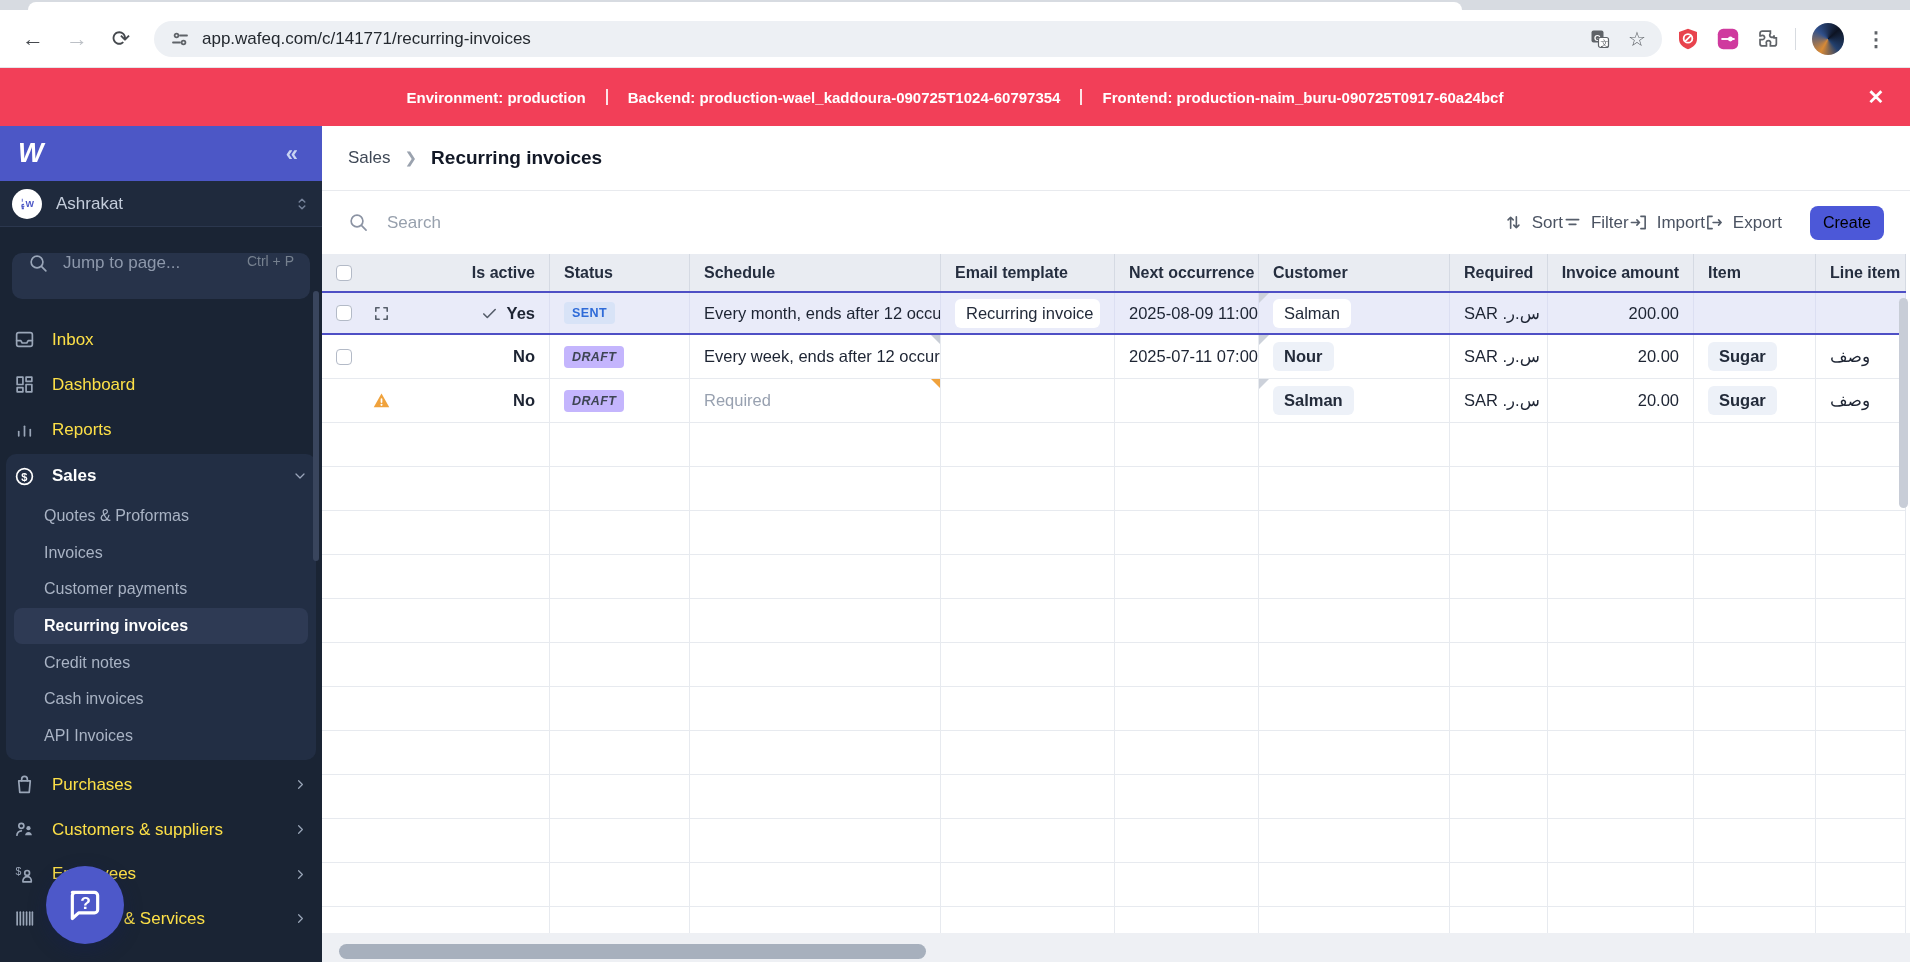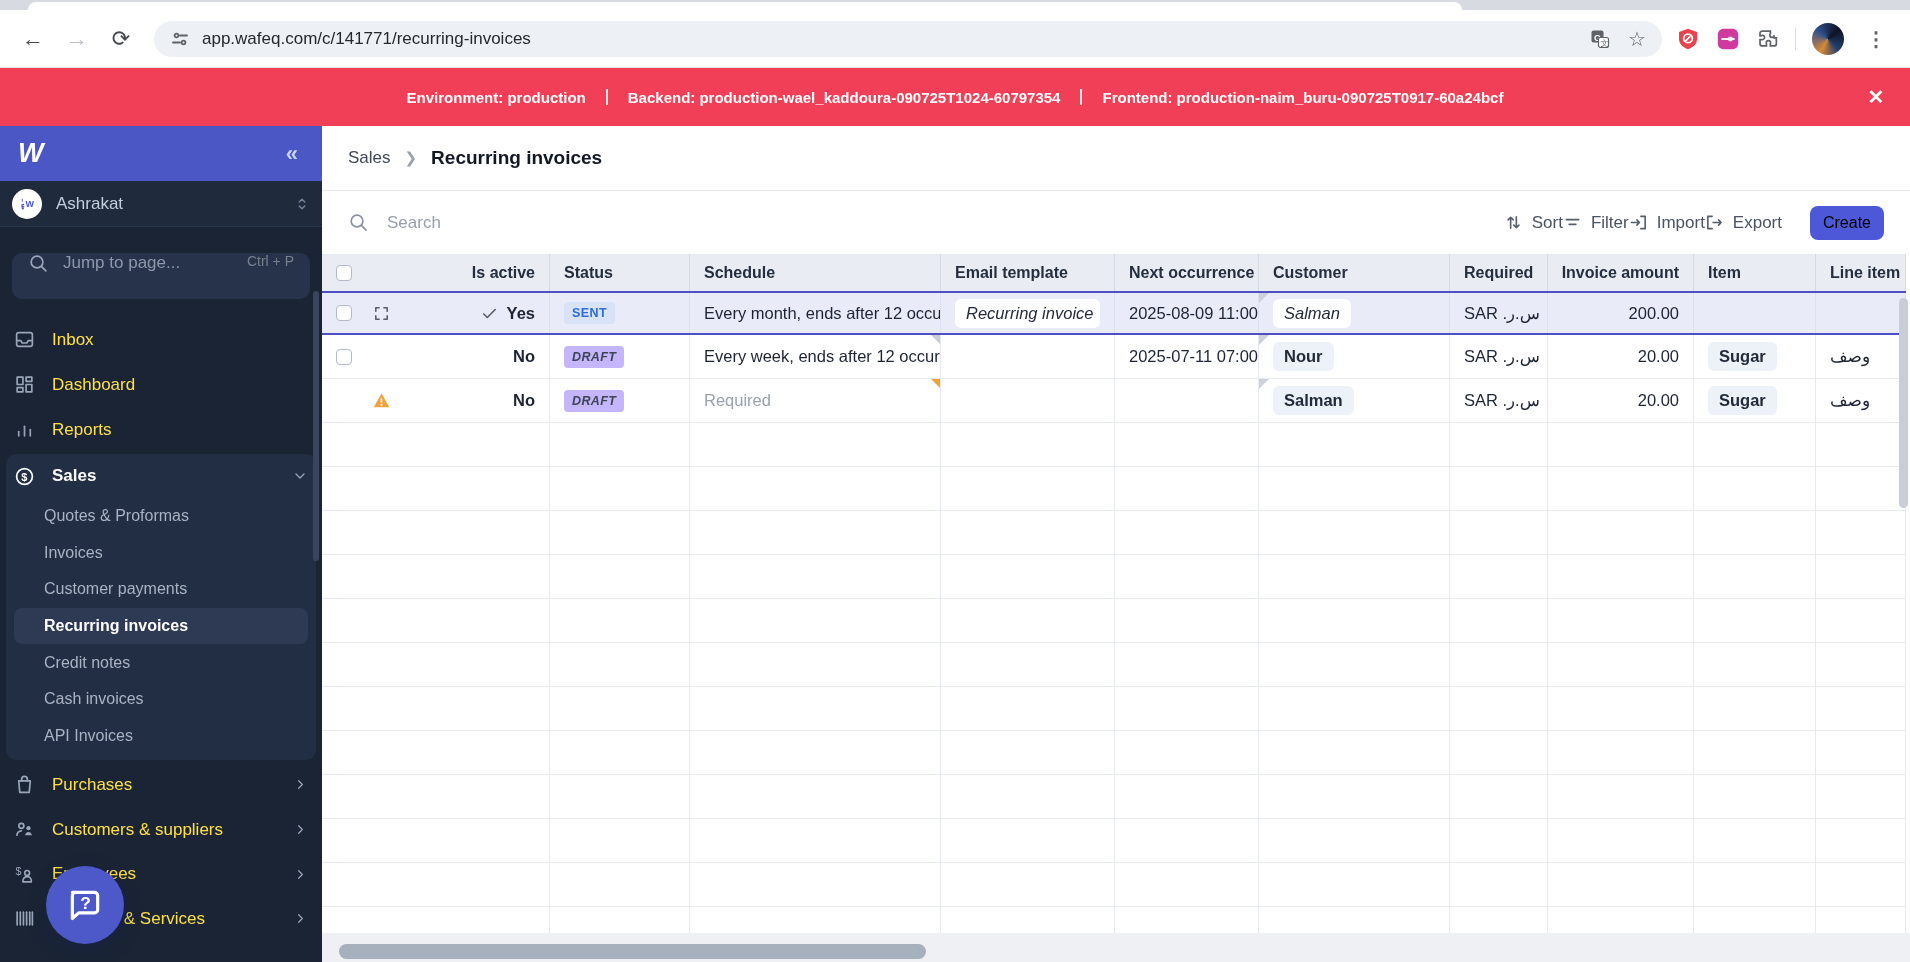--- a/index.html
+++ b/index.html
@@ -78,21 +78,21 @@
   .t-row.selected { background:#e9ebf9; border-top:2px solid #4e4fc5; border-bottom:2px solid #4e4fc5; }
   .t-cell { display:flex; align-items:center; padding:0 14px; font-size:16.5px; color:#1d2433; border-right:1px solid #e7eaef; white-space:nowrap; overflow:hidden; position:relative; }
   .t-row.selected .t-cell { border-right-color:#dcdff2; }
   .t-cell.r { justify-content:flex-end; }
   .t-cell.cb, .h-cell.cb { padding:0 0 0 14px; border-right:none; }
   .checkbox { width:16px; height:16px; border:1.5px solid #b3bac7; border-radius:4px; background:#fff; cursor:pointer; flex:0 0 auto; }
   .badge { font-size:12.5px; font-weight:bold; letter-spacing:.4px; padding:4px 8px; border-radius:4px; }
   .badge.sent { background:#d8e3f7; color:#2f6bd8; }
   .badge.draft { background:#c4b5fd; color:#3e4554;font-style:italic; }
   .pill { background:#edf1f8; border-radius:6px; padding:5px 11px; font-weight:bold; color:#232b3a; max-width:100%; overflow:hidden; text-overflow:clip; white-space:nowrap; }
-  .t-row.selected .pill { background:#fff; font-weight:normal;font-style:italic; }
+  .t-row.selected .pill { background:#fff; font-weight:normal; }
   .placeholder { color:#98a1b0; }
   .active-flex { width:100%; display:flex; align-items:center; }
   .active-val { margin-left:auto; font-weight:bold; display:flex; align-items:center; gap:8px; }
   .corner-orange::after, .corner-gray::after { content:""; position:absolute; top:0; right:0; border-left:9px solid transparent; }
   .corner-orange::after { border-top:9px solid #f0a23c; }
   .corner-gray::after { border-top:9px solid #c8cdd6; }
   .notch::before { content:""; position:absolute; top:0; left:0; border-top:10px solid #ccd1da; border-right:10px solid transparent; }
   .bidi { unicode-bidi:bidi-override; direction:ltr; }
   .arab { font-size:17px; }
 

